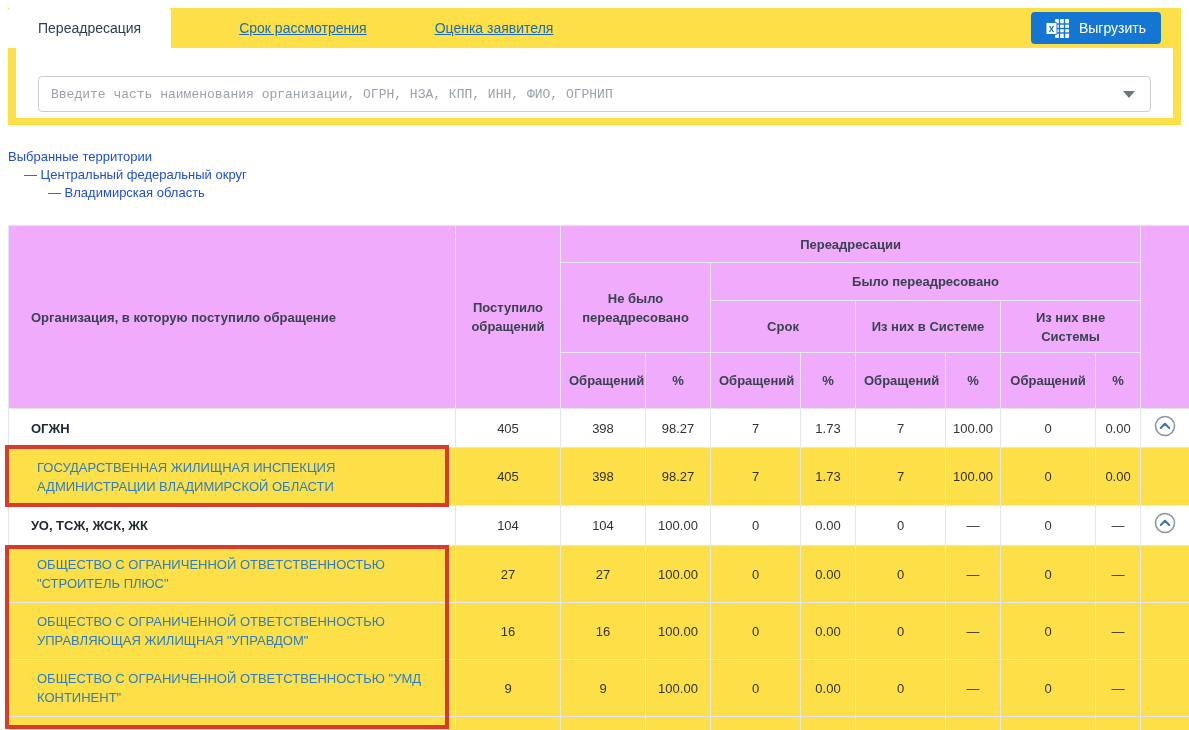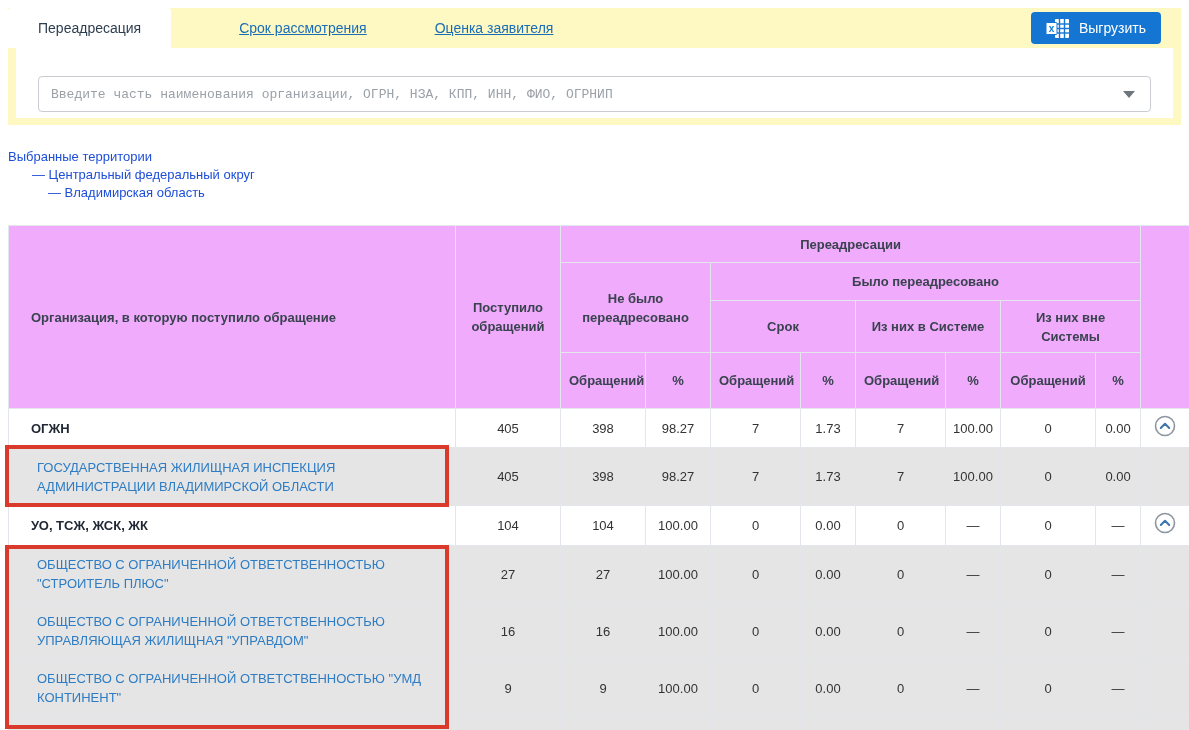--- a/index.html
+++ b/index.html
@@ -7,21 +7,21 @@
   body {
     font-family:"Liberation Sans", sans-serif;
     background:#ffffff;
     position:relative;
     overflow:hidden;
     color:#333;
   }
   
   .panel {
     position:absolute; left:8px; top:8px; width:1173px;
-    background:#fef9c3;
+    background:#fde047;
     padding:0 8px 7px 8px;
   }
   .tab-row { display:flex; align-items:stretch; height:40px; }
   .tab {
     background:#ffffff;
     color:#2d3e50;
     font-size:14px;
     display:flex; align-items:center;
     padding:0 30px;
     margin-left:-8px;
@@ -63,21 +63,21 @@
     position:absolute; right:16px; top:15px;
     width:0; height:0;
     border-left:6px solid transparent;
     border-right:6px solid transparent;
     border-top:7px solid #6e757d;
     cursor:pointer;
   }
   
   .territories { position:absolute; left:8px; top:148px; font-size:13px; line-height:18px; }
   .territories a { color:#1d4ed8; text-decoration:none; cursor:pointer; }
-  .terr-lvl1 { margin-left:24px; }
+  .terr-lvl1 { margin-left:16px; }
   .terr-lvl2 { margin-left:40px; }
   
   table.report {
     position:absolute; left:8px; top:225px;
     width:1181px;
     border-collapse:collapse;
     font-size:13px;
     table-layout:fixed;
   }
   .report th, .report td { border:1px solid #e3e7eb; }
@@ -90,21 +90,21 @@
     line-height:19px;
   }
   .report th.org { text-align:left; padding-left:22px; }
   .report thead tr:nth-child(1) { height:37px; }
   .report thead tr:nth-child(2) { height:38px; }
   .report thead tr:nth-child(3) { height:52px; }
   .report thead tr:nth-child(4) { height:56px; }
   .report td { text-align:center; color:#333; padding:4px 6px; line-height:19px; }
   .report td.name { text-align:left; padding-left:22px; }
   .report tr.group td.name { font-weight:bold; color:#1f2733; }
-  .report tr.child { background:#e5e5e5; }
+  .report tr.child { background:#fde047; }
   .report tr.child td.name { padding-left:28px; }
   .report tr.child td.name a { color:#2e7cc3; text-decoration:none; cursor:pointer; }
   .report tbody tr:nth-child(1) { height:39px; }
   .report tbody tr:nth-child(2) { height:58px; }
   .report tbody tr:nth-child(3) { height:40px; }
   .report tbody tr:nth-child(4) { height:57px; }
   .report tbody tr:nth-child(5) { height:57px; }
   .report tbody tr:nth-child(6) { height:57px; }
   .report tbody tr.partial { height:14px; }
   .report td.iconcell { padding:0; }

